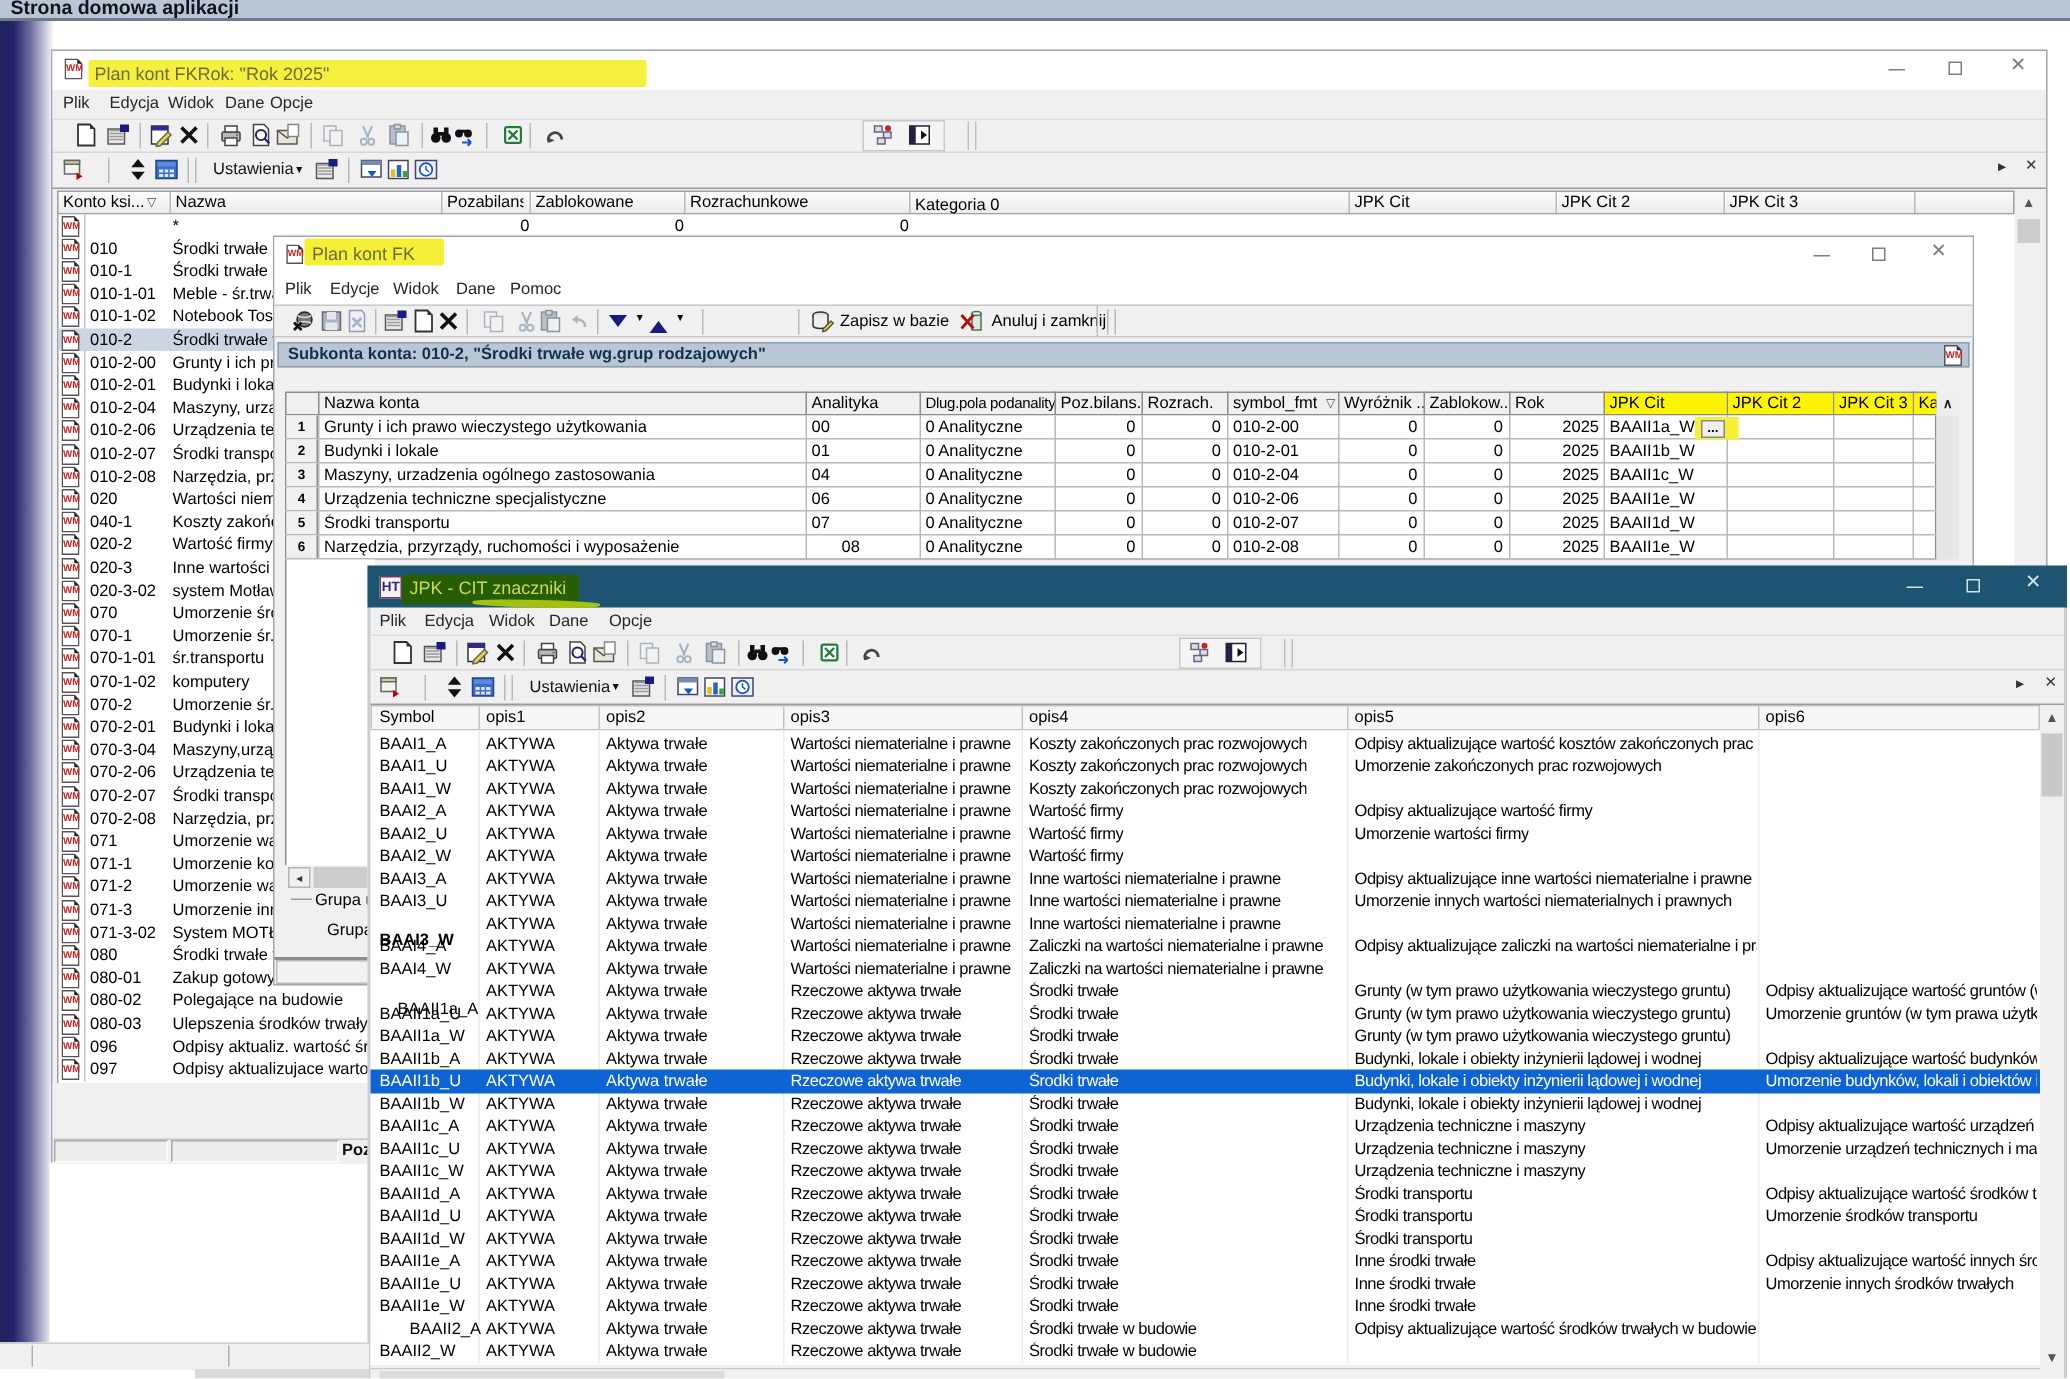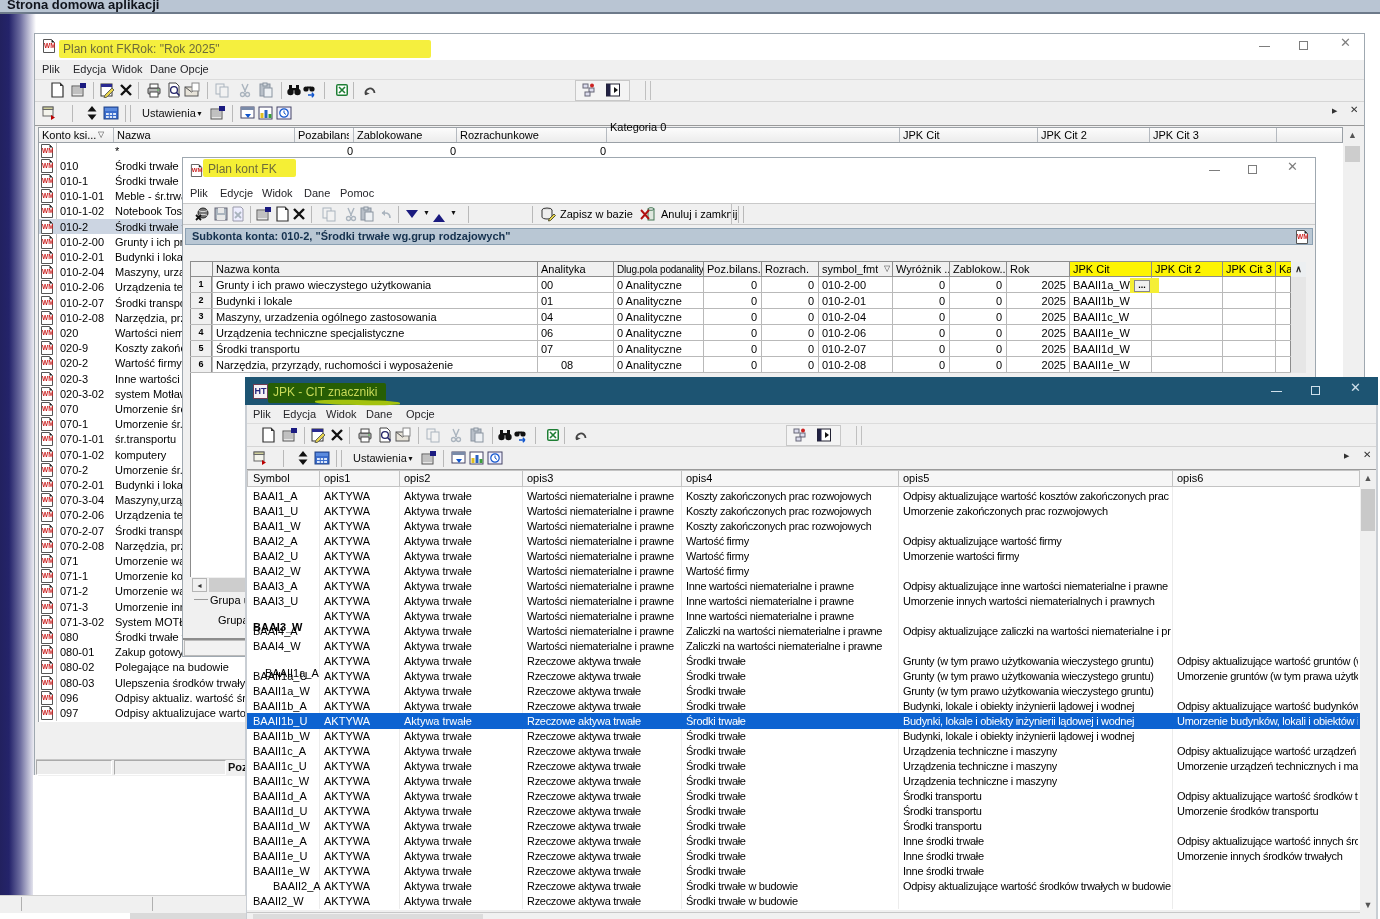--- a/index.html
+++ b/index.html
@@ -168,21 +168,21 @@
     <div style="position:absolute;left:8px;top:96px;font-size:11px;color:#000;font-weight:normal;white-space:nowrap;max-width:67px;overflow:hidden;">Konto ksi...</div>
     <div style="left:79px;top:95px;width:1px;height:14px;background:#b5bac0;"></div>
     <div style="position:absolute;left:83px;top:96px;font-size:11px;color:#000;font-weight:normal;white-space:nowrap;max-width:173px;overflow:hidden;">Nazwa</div>
     <div style="left:260px;top:95px;width:1px;height:14px;background:#b5bac0;"></div>
     <div style="position:absolute;left:264px;top:96px;font-size:11px;color:#000;font-weight:normal;white-space:nowrap;max-width:51px;overflow:hidden;">Pozabilans.</div>
     <div style="left:319px;top:95px;width:1px;height:14px;background:#b5bac0;"></div>
     <div style="position:absolute;left:323px;top:96px;font-size:11px;color:#000;font-weight:normal;white-space:nowrap;max-width:95px;overflow:hidden;">Zablokowane</div>
     <div style="left:422px;top:95px;width:1px;height:14px;background:#b5bac0;"></div>
     <div style="position:absolute;left:426px;top:96px;font-size:11px;color:#000;font-weight:normal;white-space:nowrap;max-width:142px;overflow:hidden;">Rozrachunkowe</div>
     <div style="left:572px;top:95px;width:1px;height:14px;background:#b5bac0;"></div>
-    <div style="position:absolute;left:576px;top:88px;font-size:11px;color:#000;font-weight:normal;white-space:nowrap;max-width:285px;overflow:hidden;text-align:right;">Kategoria 0</div>
+    <div style="position:absolute;left:576px;top:98px;font-size:11px;color:#000;font-weight:normal;white-space:nowrap;max-width:285px;overflow:hidden;text-align:right;">Kategoria 0</div>
     <div style="left:865px;top:95px;width:1px;height:14px;background:#b5bac0;"></div>
     <div style="position:absolute;left:869px;top:96px;font-size:11px;color:#000;font-weight:normal;white-space:nowrap;max-width:130px;overflow:hidden;">JPK Cit</div>
     <div style="left:1003px;top:95px;width:1px;height:14px;background:#b5bac0;"></div>
     <div style="position:absolute;left:1007px;top:96px;font-size:11px;color:#000;font-weight:normal;white-space:nowrap;max-width:104px;overflow:hidden;">JPK Cit 2</div>
     <div style="left:1115px;top:95px;width:1px;height:14px;background:#b5bac0;"></div>
     <div style="position:absolute;left:1119px;top:96px;font-size:11px;color:#000;font-weight:normal;white-space:nowrap;max-width:119px;overflow:hidden;">JPK Cit 3</div>
     <div style="left:1242px;top:95px;width:1px;height:14px;background:#b5bac0;"></div>
     <div style="position:absolute;left:64px;top:97px;font-size:8px;color:#444;font-weight:normal;white-space:nowrap;">▽</div>
     <div style="left:4px;top:110px;width:1305px;height:580px;background:#fff;border-left:1px solid #9aa0a6;border-bottom:1px solid #9aa0a6;"></div>
     <div style="left:22px;top:110px;width:1px;height:578px;background:#c4c4c4;"></div>
@@ -275,21 +275,21 @@
         <path d="M8.5 0.5l3 3h-3z" fill="#222"></path>
         <text x="1" y="8.5" font-size="6.5" font-weight="bold" fill="#c22" font-family="Liberation Sans">WM</text>
       </svg></div>
     <div style="position:absolute;left:26px;top:293.9px;font-size:11px;color:#000;font-weight:normal;white-space:nowrap;">020</div>
     <div style="position:absolute;left:81px;top:293.9px;font-size:11px;color:#000;font-weight:normal;white-space:nowrap;">Wartości niematerialne i prawne</div>
     <div style="position:absolute;left:7px;top:308.1px;width:12px;height:14px;"><svg width="12" height="14" viewBox="0 0 12 14">
         <path d="M0.5 0.5h8l3 3v10h-11z" fill="#fff" stroke="#555"></path>
         <path d="M8.5 0.5l3 3h-3z" fill="#222"></path>
         <text x="1" y="8.5" font-size="6.5" font-weight="bold" fill="#c22" font-family="Liberation Sans">WM</text>
       </svg></div>
-    <div style="position:absolute;left:26px;top:309.1px;font-size:11px;color:#000;font-weight:normal;white-space:nowrap;">020-9</div>
+    <div style="position:absolute;left:26px;top:309.1px;font-size:11px;color:#000;font-weight:normal;white-space:nowrap;">040-1</div>
     <div style="position:absolute;left:81px;top:309.1px;font-size:11px;color:#000;font-weight:normal;white-space:nowrap;">Koszty zakończonych prac rozwoj</div>
     <div style="position:absolute;left:7px;top:323.29999999999995px;width:12px;height:14px;"><svg width="12" height="14" viewBox="0 0 12 14">
         <path d="M0.5 0.5h8l3 3v10h-11z" fill="#fff" stroke="#555"></path>
         <path d="M8.5 0.5l3 3h-3z" fill="#222"></path>
         <text x="1" y="8.5" font-size="6.5" font-weight="bold" fill="#c22" font-family="Liberation Sans">WM</text>
       </svg></div>
     <div style="position:absolute;left:26px;top:324.29999999999995px;font-size:11px;color:#000;font-weight:normal;white-space:nowrap;">020-2</div>
     <div style="position:absolute;left:81px;top:324.29999999999995px;font-size:11px;color:#000;font-weight:normal;white-space:nowrap;">Wartość firmy</div>
     <div style="position:absolute;left:7px;top:338.5px;width:12px;height:14px;"><svg width="12" height="14" viewBox="0 0 12 14">
         <path d="M0.5 0.5h8l3 3v10h-11z" fill="#fff" stroke="#555"></path>

